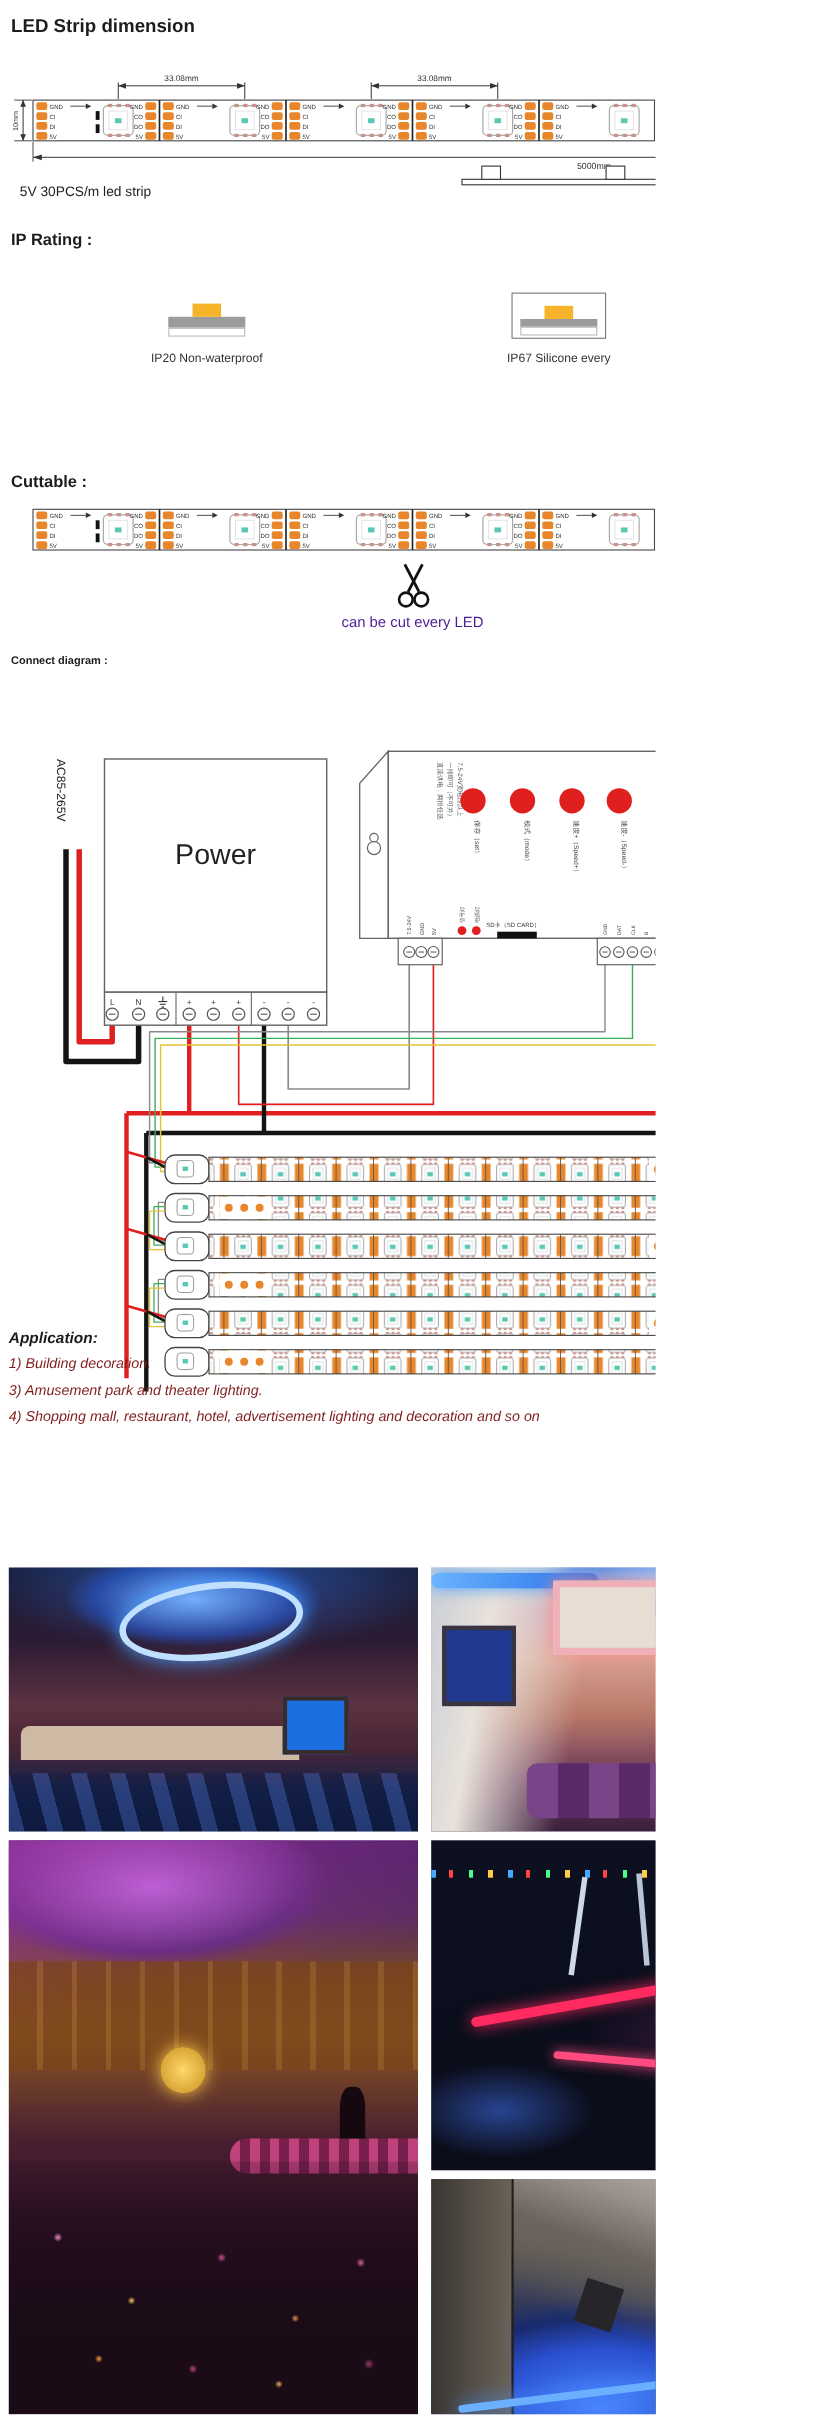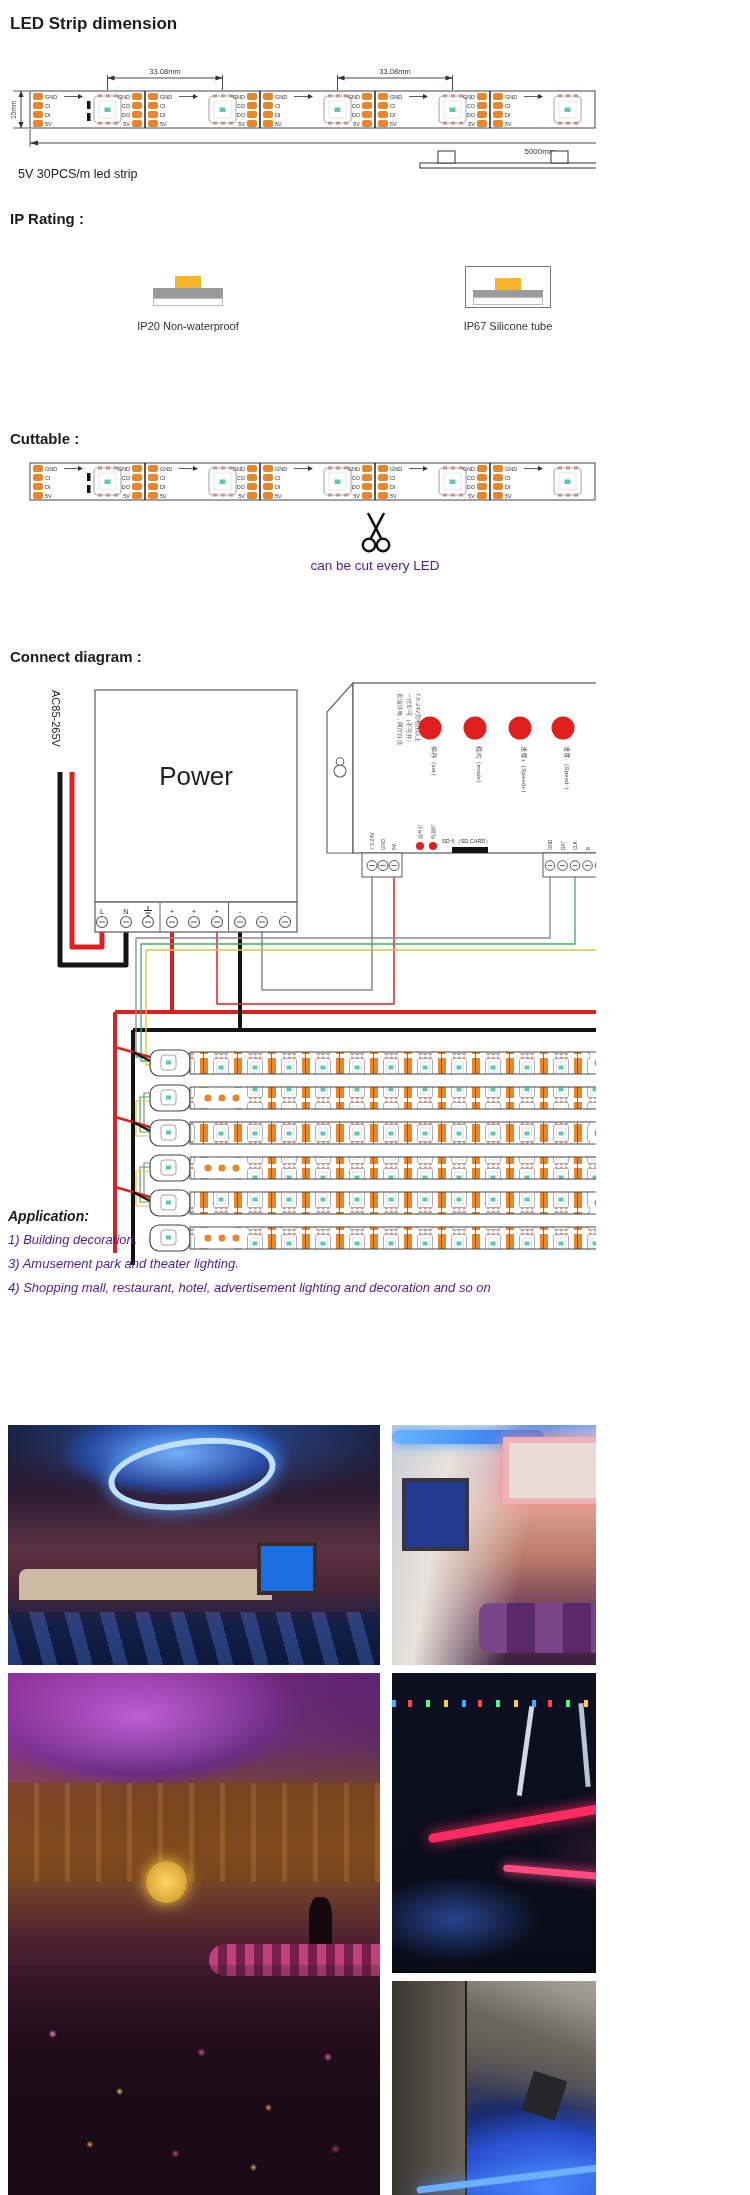--- a/index.html
+++ b/index.html
@@ -2,21 +2,21 @@
 <html><head>
 <meta charset="utf-8">
 <style>
   html,body{margin:0;padding:0;background:#fff;}
   .page{position:relative;width:596px;height:2195px;background:#fff;overflow:hidden;
         font-family:"Liberation Sans",sans-serif;color:#222;}
   .h-title{position:absolute;left:10px;margin:0;font-weight:700;color:#1c1c1c;}
   #t-dim{top:14px;font-size:17px;}
   #t-ip{top:210px;font-size:15px;}
   #t-cut{top:430px;font-size:15px;}
-  #t-con{top:648px;font-size:15px;}
+  #t-con{top:596px;font-size:10px;}
   svg text{font-family:"Liberation Sans",sans-serif;}
   
   .ip-row{position:absolute;top:252px;left:28px;width:640px;display:flex;}
   .ip-item{flex:1;text-align:center;}
   .ic{position:relative;width:92px;height:62px;margin:0 auto;}
   .ic .bar{position:absolute;bottom:16px;left:11px;width:70px;height:10px;background:#9b9b9b;}
   .ic .pcb{position:absolute;bottom:8px;left:11px;width:68px;height:6px;background:#fff;border:1px solid #bbb;}
   .ic .chip{position:absolute;bottom:26px;left:33px;width:26px;height:12px;background:#f6b42a;z-index:3;}
   .ic .dome{position:absolute;bottom:16px;left:4px;width:84px;height:30px;background:#c9c9c9;
             border-radius:84px 84px 0 0;z-index:2;}
@@ -27,21 +27,21 @@
   .ic.tube-type .chip{bottom:24px;}
   .ic .darkfill{position:absolute;bottom:12px;left:10px;width:72px;height:26px;background:#6b6b6b;z-index:1;}
   .ic.epoxy-type .chip{bottom:28px;z-index:3;}
   .ic.epoxy-type .pcb{bottom:12px;left:12px;width:66px;z-index:2;}
   .ip-label{font-size:11px;color:#333;margin-top:6px;}
   .cut-note{position:absolute;top:558px;left:0;width:750px;text-align:center;font-size:13.5px;color:#4c1d95;}
   .scissors{position:absolute;top:510px;left:357px;}
   
   .app{position:absolute;left:8px;top:1208px;width:740px;font-style:italic;}
   .app h3{margin:0 0 8px 0;font-size:14px;font-weight:700;color:#1c1c1c;}
-  .app .line{font-size:13px;color:#4c1d95;margin-bottom:9px;}
+  .app .line{font-size:13px;color:#7f1d1d;margin-bottom:9px;}
   
   .photo{position:absolute;overflow:hidden;}
   .photo div{position:absolute;}
   #ph-l1{left:8px;top:1425px;width:372px;height:240px;
     background:
       radial-gradient(ellipse 150px 55px at 45% 12%, rgba(120,180,255,.95), rgba(40,90,210,.55) 60%, transparent 78%),
       radial-gradient(ellipse 280px 90px at 50% 6%, rgba(60,120,240,.55), transparent 72%),
       linear-gradient(180deg,#17203f 0%,#2c1b33 28%,#5c3242 52%,#4a2535 68%,#16224a 84%,#0e1a3e 100%);}
   #ph-l1 .ring{top:6%;left:27%;width:42%;height:24%;border:6px solid #bfe0ff;border-radius:50%;
     box-shadow:0 0 18px #4aa0ff;transform:rotate(-7deg);}
@@ -319,21 +319,21 @@
       </div>
       <div class="ip-label">IP20 Non-waterproof</div>
     </div>
     <div class="ip-item">
       <div class="ic tube-type">
         <div class="tube"></div>
           <div class="chip"></div>
           <div class="bar"></div>
           <div class="pcb"></div>
       </div>
-      <div class="ip-label">IP67 Silicone tube</div>
+      <div class="ip-label">IP67 Silicone every</div>
     </div>
   </div>
 
   <h2 class="h-title" id="t-cut">Cuttable :</h2>
   <svg id="strip2" style="position:absolute;left:0;top:455px;" width="750" height="55" viewBox="0 0 750 55">
       <rect x="30" y="8" width="565" height="37" fill="#fff" stroke="#444" stroke-width="1"></rect>
       <rect x="660" y="8" width="85" height="37" fill="#fff" stroke="#444" stroke-width="1"></rect>
       <rect x="33" y="10" width="10" height="7" rx="2" fill="#E8862B"></rect>
       <text x="45" y="16" font-size="5.5" fill="#333" text-anchor="start">GND</text>
       <rect x="33" y="19" width="10" height="7" rx="2" fill="#E8862B"></rect>

